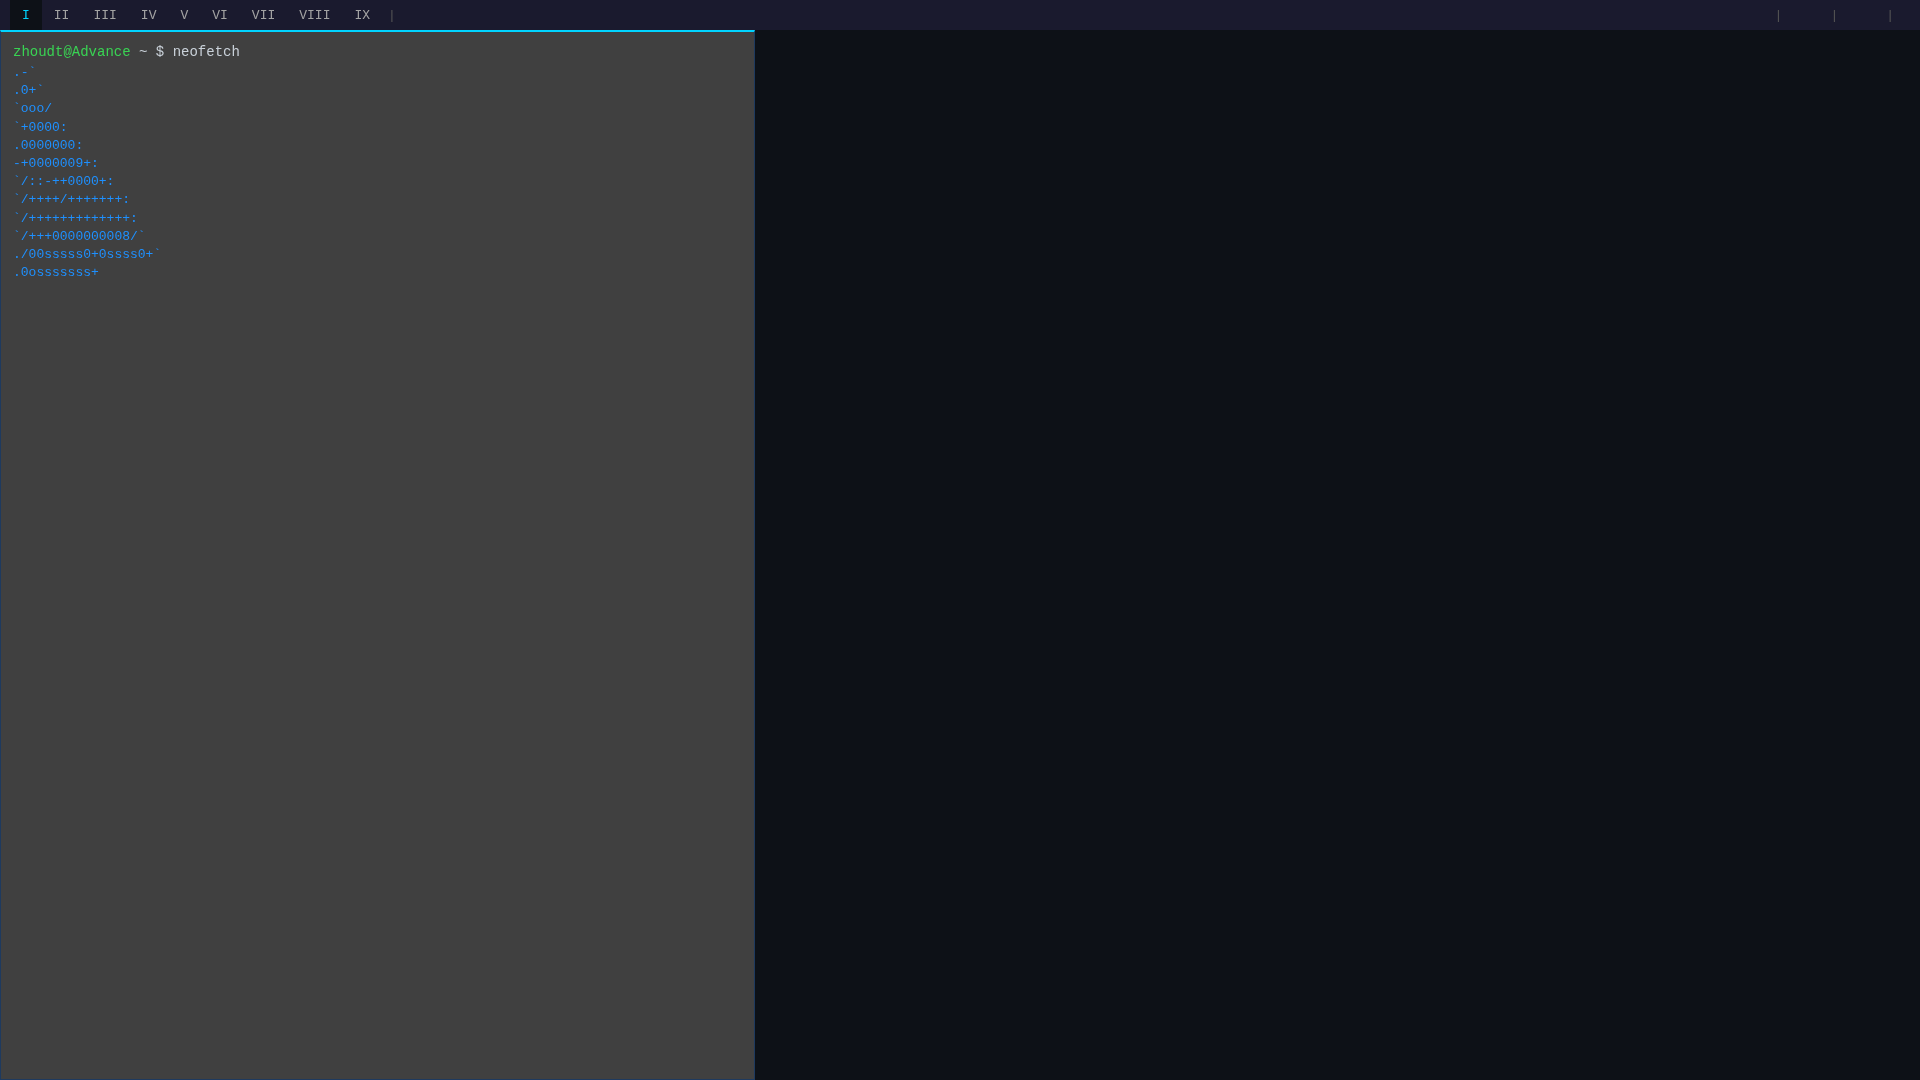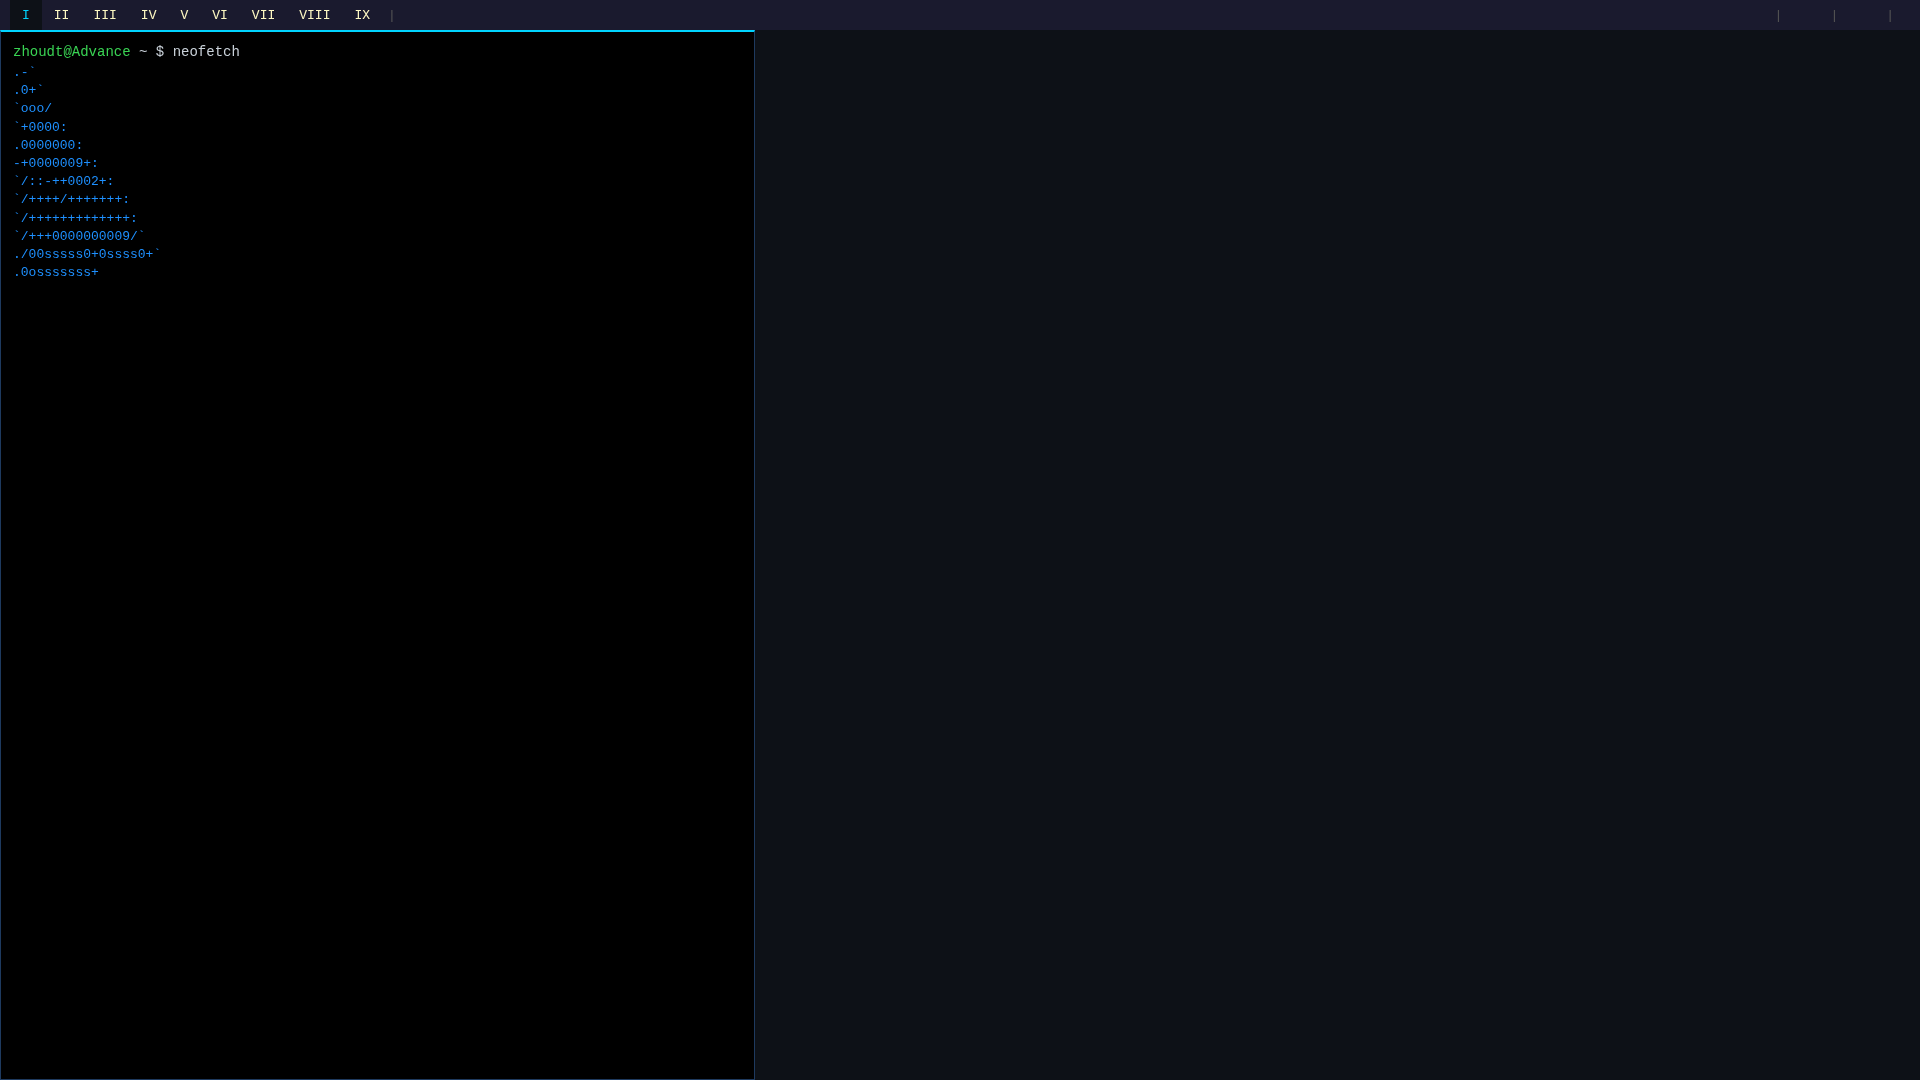--- a/index.html
+++ b/index.html
@@ -20,21 +20,21 @@
       display: flex;
       align-items: center;
       padding: 0 10px;
       gap: 0;
     }
     .ws-item {
       padding: 0 12px;
       height: 30px;
       display: flex;
       align-items: center;
-      color: #fef9c3;
+      color: #a3a3a3;
       font-size: 13px;
       cursor: pointer;
     }
     .ws-item.active {
       color: #00d4ff;
       background: #0d1117;
     }
     .ws-separator {
       color: #555;
       padding: 0 6px;
@@ -62,21 +62,21 @@
     #main {
       display: flex;
       width: 100%;
       height: calc(1080px - 30px);
     }
 
     
     #left-pane {
       width: 755px;
       height: 100%;
-      background: #000000;
+      background: #404040;
       border: 1px solid #1e3a5f;
       border-top: 2px solid #00d4ff;
       padding: 12px;
       color: #c9d1d9;
       overflow: hidden;
       position: relative;
     }
 
     .prompt {
       color: #39d353;
@@ -140,21 +140,21 @@
 
     <div class="neofetch-container">
 
       <div class="art-section">
         <div style="color:#1e90ff">        .-`</div>
         <div style="color:#1e90ff">       .0+`</div>
         <div style="color:#1e90ff">      `ooo/</div>
         <div style="color:#1e90ff">      `+0000:</div>
         <div style="color:#1e90ff">     .0000000:</div>
         <div style="color:#1e90ff">    -+0000009+:</div>
-        <div style="color:#1e90ff">   `/::-++0002+:</div>
+        <div style="color:#1e90ff">   `/::-++0000+:</div>
         <div style="color:#1e90ff">  `/++++/+++++++:</div>
         <div style="color:#1e90ff"> `/+++++++++++++:</div>
-        <div style="color:#1e90ff">`/+++0000000009/`</div>
+        <div style="color:#1e90ff">`/+++0000000008/`</div>
         <div style="color:#1e90ff"> ./00sssss0+0ssss0+`</div>
         <div style="color:#1e90ff">  .0osssssss+</div>
         </div>
       </div>
     </div>
   </div>
 </body></html>

